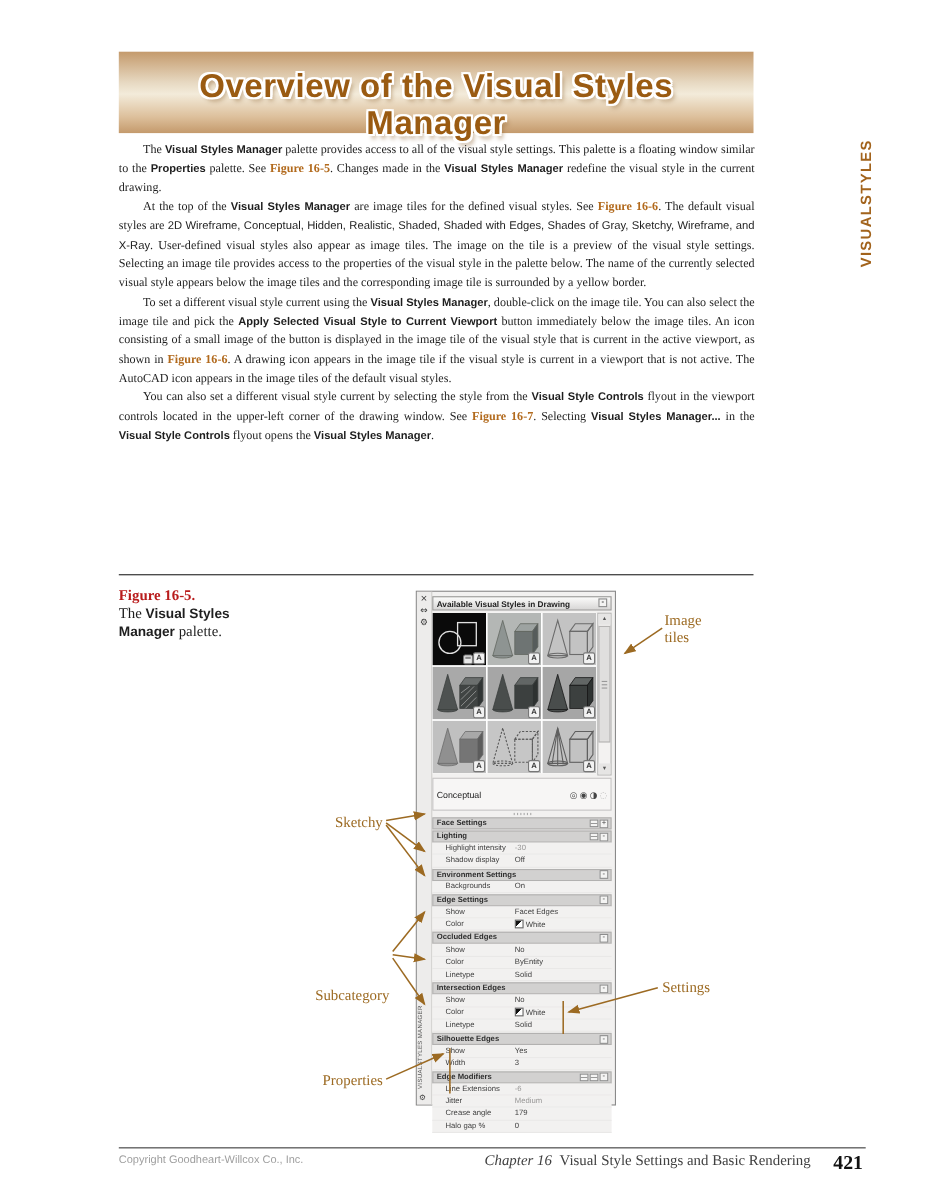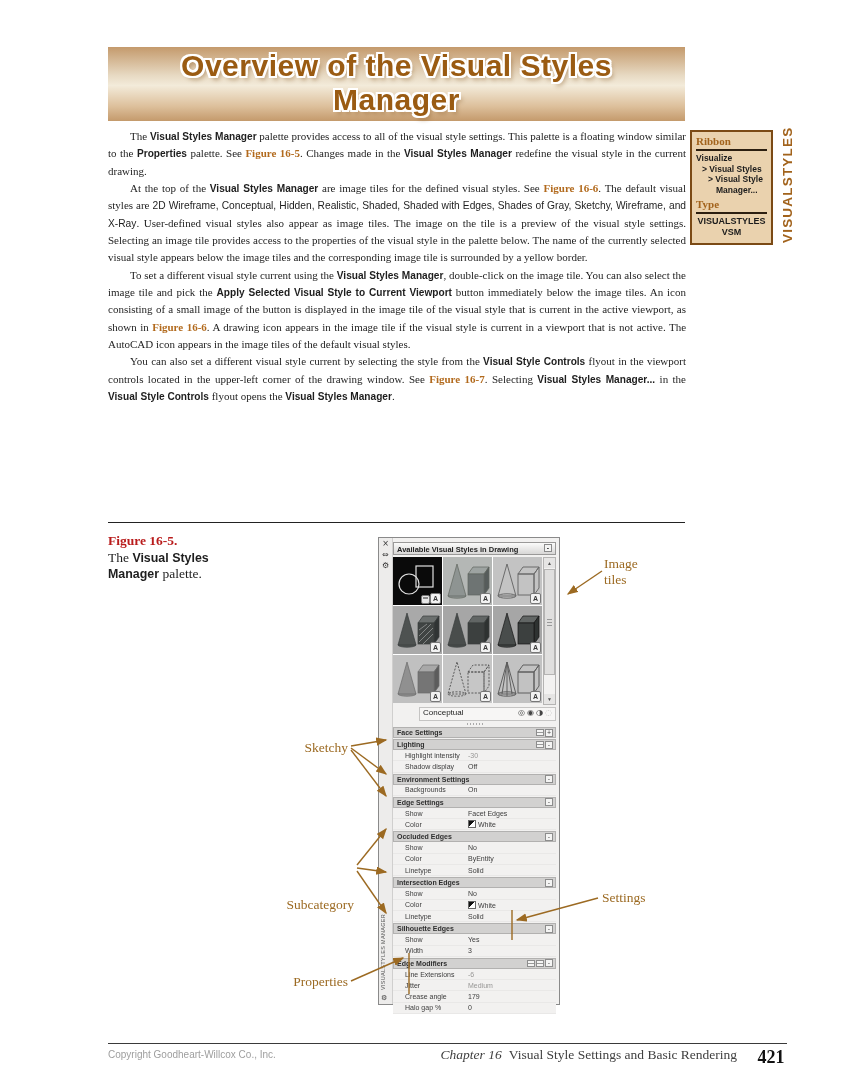--- a/index.html
+++ b/index.html
@@ -2,21 +2,21 @@
 <html><head>
 <meta charset="utf-8">
 <style>
   html,body{margin:0;padding:0;background:#ffffff;}
   .page{position:relative;width:849px;height:1087px;background:#fff;overflow:hidden;
         font-family:"Liberation Serif",serif;color:#1e1e1e;}
 
   
   .banner{position:absolute;left:108px;top:47px;width:577px;height:74px;
     background:linear-gradient(180deg,#c49a6c 0%,#e7d9c2 38%,#f3ebda 52%,#ddc09c 80%,#c49a6c 100%);}
-  .banner h1{margin:0;padding-top:2px;text-align:center;
+  .banner h1{margin:0;padding-top:15px;text-align:center;
     font-family:"Liberation Sans",sans-serif;font-weight:bold;font-size:30px;line-height:34px;
     color:#9a5b12;letter-spacing:.5px;
     text-shadow:-2px -2px 0 #fff,2px -2px 0 #fff,-2px 2px 0 #fff,2px 2px 0 #fff,
       -2px 0 0 #fff,2px 0 0 #fff,0 -2px 0 #fff,0 2px 0 #fff,3px 4px 4px rgba(130,85,30,.45);}
 
   
   .bodytext{position:absolute;left:108px;top:128px;width:578px;
     font-size:11px;line-height:17.35px;text-align:justify;}
   .bodytext p{margin:0;text-indent:22px;}
   .s-b{font-family:"Liberation Sans",sans-serif;font-weight:bold;font-size:.92em;}
@@ -77,22 +77,22 @@
 
   .pal-scroll{position:absolute;right:0;top:0;width:13px;height:148px;box-sizing:border-box;
     border:1px solid #b5b4b3;background:#f3f2f1;}
   .pal-scroll .sarr{position:absolute;left:0;width:11px;height:10px;font-size:5px;line-height:10px;
     text-align:center;color:#555;background:#e6e5e4;border:0;}
   .sarr.up{top:0;} .sarr.dn{bottom:0;}
   .sthumb{position:absolute;left:0;top:11px;width:11px;height:106px;background:#e0dfde;border:1px solid #b5b4b3;box-sizing:border-box;}
   .sthumb:after{content:"";position:absolute;left:2px;right:2px;top:50%;height:1px;background:#999;
     box-shadow:0 -3px 0 #999,0 3px 0 #999;}
 
-  .namebar{margin-top:2px;height:14px;box-sizing:border-box;border:1px solid #c5c4c3;background:#f7f6f5;
-    display:flex;padding:0 3px;font-size:8px;color:#222;margin-left:26px;}
+  .namebar{margin-top:2px;height:30px;box-sizing:border-box;border:1px solid #c5c4c3;background:#f7f6f5;
+    display:flex;align-items:center;padding:0 3px;font-size:8px;color:#222;}
   .namebar .vsname{flex:1;}
   .namebar .tico{font-size:8px;line-height:8px;color:#444;margin-left:2px;font-family:"DejaVu Sans",sans-serif;cursor:pointer;}
   .tico.disabled{opacity:.35;}
 
   .grip{height:5px;text-align:center;position:relative;}
   .grip:after{content:"";position:absolute;left:50%;top:2px;width:1.5px;height:1.5px;margin-left:-8px;
     background:#aaa;box-shadow:3px 0 0 #aaa,6px 0 0 #aaa,9px 0 0 #aaa,12px 0 0 #aaa,15px 0 0 #aaa;}
 
   .sec-h{margin-top:1px;height:11px;box-sizing:border-box;background:#d2d1d0;border:1px solid #b2b1b0;
     display:flex;justify-content:space-between;align-items:center;padding:0 2px 0 3px;}
@@ -133,36 +133,20 @@
     <h1><span>Overview of the Visual Styles</span><br><span>Manager</span></h1>
   </div>
 
   <div class="bodytext">
     <p><span>The </span><span class="s-b">Visual Styles Manager</span><span> palette provides access to all of the visual style settings. This palette is a floating window similar to the </span><span class="s-b">Properties</span><span> palette. See </span><span class="s-ref">Figure 16-5</span><span>. Changes made in the </span><span class="s-b">Visual Styles Manager</span><span> redefine the visual style in the current drawing.</span></p>
     <p><span>At the top of the </span><span class="s-b">Visual Styles Manager</span><span> are image tiles for the defined visual styles. See </span><span class="s-ref">Figure 16-6</span><span>. The default visual styles are </span><span class="s-ui">2D Wireframe, Conceptual, Hidden, Realistic, Shaded, Shaded with Edges, Shades of Gray, Sketchy, Wireframe, and X-Ray</span><span>. User-defined visual styles also appear as image tiles. The image on the tile is a preview of the visual style settings. Selecting an image tile provides access to the properties of the visual style in the palette below. The name of the currently selected visual style appears below the image tiles and the corresponding image tile is surrounded by a yellow border.</span></p>
     <p><span>To set a different visual style current using the </span><span class="s-b">Visual Styles Manager</span><span>, double-click on the image tile. You can also select the image tile and pick the </span><span class="s-b">Apply Selected Visual Style to Current Viewport</span><span> button immediately below the image tiles. An icon consisting of a small image of the button is displayed in the image tile of the visual style that is current in the active viewport, as shown in </span><span class="s-ref">Figure 16-6</span><span>. A drawing icon appears in the image tile if the visual style is current in a viewport that is not active. The AutoCAD icon appears in the image tiles of the default visual styles.</span></p>
     <p><span>You can also set a different visual style current by selecting the style from the </span><span class="s-b">Visual Style Controls</span><span> flyout in the viewport controls located in the upper-left corner of the drawing window. See </span><span class="s-ref">Figure 16-7</span><span>. Selecting </span><span class="s-b">Visual Styles Manager...</span><span> in the </span><span class="s-b">Visual Style Controls</span><span> flyout opens the </span><span class="s-b">Visual Styles Manager</span><span>.</span></p>
   </div>
 
-  <div class="refbox">
-    <div class="rb-head">Ribbon</div>
-    <div class="rb-rule"></div>
-    <div class="rb-path">
-        <div>Visualize</div>
-        <div>&gt; Visual Styles</div>
-        <div>&gt; Visual Style</div>
-        <div>Manager...</div>
-      </div>
-    <div class="rb-head" style="margin-top:3px;">Type</div>
-    <div class="rb-rule"></div>
-    <div class="rb-cmds">
-        <div>VISUALSTYLES</div>
-        <div>VSM</div>
-      </div>
-  </div>
   <div class="vtab">VISUALSTYLES</div>
 
   <div class="fig-rule"></div>
   <div class="caption">
     <span class="cap-line"><span class="s-fig">Figure 16-5.</span></span>
     <span class="cap-line"><span>The </span><span class="s-b">Visual Styles</span></span>
     <span class="cap-line"><span class="s-b">Manager</span><span> palette.</span></span>
   </div>
 
   <div class="palette">

